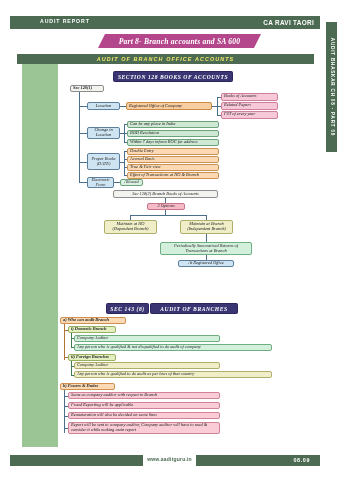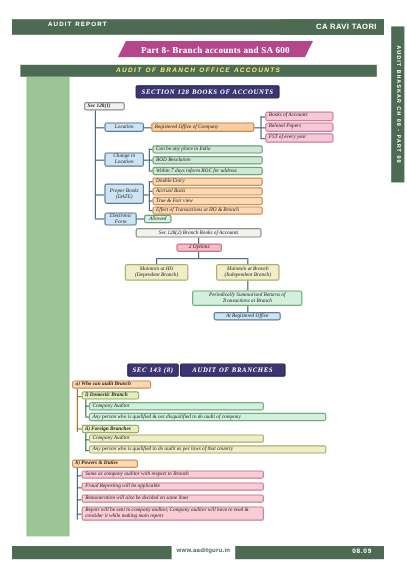--- a/index.html
+++ b/index.html
@@ -19,21 +19,21 @@
   .vtab span{position:absolute;left:50%;top:50%;
        transform:translate(-50%,-50%) rotate(90deg);white-space:nowrap;
        font-family:"Liberation Sans",sans-serif;font-size:4.6px;font-weight:bold;
        letter-spacing:.8px;color:#ffffff;}
 
   
   .ribbon{position:absolute;left:98px;top:34px;width:163px;height:14px;
       background:#b4478c;
       clip-path:polygon(7px 0,163px 0,156px 14px,0 14px);
       display:flex;align-items:center;justify-content:center;}
-  .ribbon span{font-family:"Liberation Serif",serif;font-weight:bold;
+  .ribbon span{font-family:"Liberation Serif",serif;font-style:italic;font-weight:bold;
       font-size:7.6px;color:#ffffff;letter-spacing:.2px;}
 
   
   .subhdr{position:absolute;left:17px;top:54px;width:297px;height:10px;background:#4c6b52;
       display:flex;align-items:center;justify-content:center;}
   .subhdr span{font-family:"Liberation Sans",sans-serif;font-size:5.4px;font-weight:bold;
       font-style:italic;letter-spacing:1.1px;color:#f2e96a;}
 
   
   .leftcol{position:absolute;left:22px;top:64px;width:36px;height:383px;background:#9cc595;}

